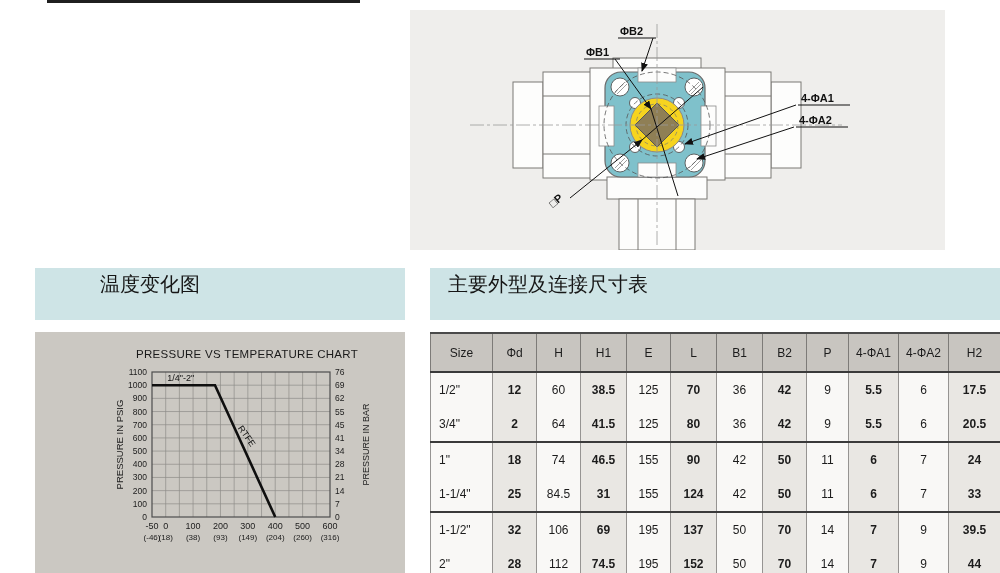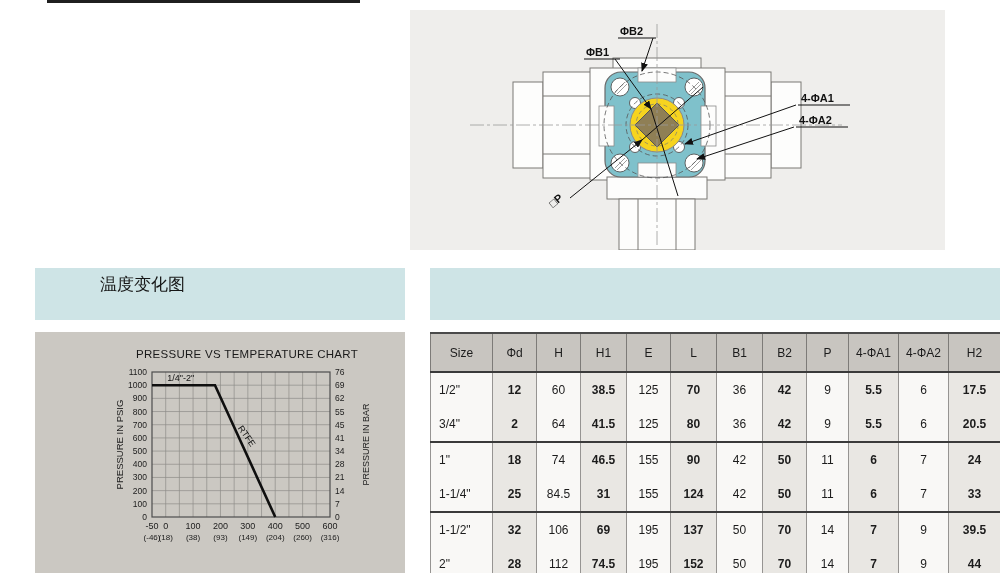--- a/index.html
+++ b/index.html
@@ -3,21 +3,21 @@
 <meta charset="utf-8">
 <style>
   html,body{margin:0;padding:0;}
   body{width:1000px;height:573px;background:#ffffff;position:relative;
        font-family:"Liberation Sans",sans-serif;color:#222;overflow:hidden;}
   .topbar{position:absolute;left:47px;top:0;width:313px;height:3px;background:#1f1f1f;}
   .diagram-panel{position:absolute;left:410px;top:10px;width:535px;height:240px;background:#efeeec;}
   .band{position:absolute;top:268px;height:52px;background:#cee4e6;box-sizing:border-box;}
   .band-left{left:35px;width:370px;padding:3px 0 0 65px;}
   .band-right{left:430px;width:570px;padding:3px 0 0 18px;}
-  .band-cn{font-size:17px;line-height:27px;color:#161616;}
+  .band-cn{font-size:20px;line-height:27px;color:#161616;}
   .band-en{font-size:16px;line-height:21px;color:#222;margin-top:32px;}
   .chart-panel{position:absolute;left:35px;top:332px;width:370px;height:241px;background:#cbc8c2;}
   .table-wrap{position:absolute;left:430px;top:332px;width:570px;}
   table{border-collapse:collapse;table-layout:fixed;width:570px;font-size:12px;color:#1c1c1c;}
   th{background:#c8c5c0;font-weight:normal;height:35px;text-align:center;
      border-left:1px solid #7d7b78;border-right:1px solid #7d7b78;
      border-top:2px solid #4a4a4a;border-bottom:2px solid #3a3a3a;}
   td{height:32px;text-align:center;background:#f9f8f6;
      border-left:1px solid #969492;border-right:1px solid #969492;}
   td.shade{background:#e9e7e3;font-weight:bold;}
@@ -120,20 +120,21 @@
     <text class="dlabel" x="389" y="114">4-ΦA2</text>
     <text class="dlabel" x="143" y="198" transform="rotate(-40 143 198)">□P</text>
   </svg>
 </div>
 
 <div class="band band-left">
   <div class="band-cn">温度变化图</div>
   <div class="band-en">Temperature Chart</div>
 </div>
 <div class="band band-right">
+  <div class="band-cn">主要外型及连接尺寸表</div>
 </div>
 
 <div class="chart-panel">
   <svg id="chart-svg" width="370" height="241" viewBox="0 0 370 241">
       <line x1="130.69230769230768" y1="40" x2="130.69230769230768" y2="185" stroke="#8e8c88" stroke-width="0.7"></line>
       <line x1="144.3846153846154" y1="40" x2="144.3846153846154" y2="185" stroke="#8e8c88" stroke-width="0.7"></line>
       <line x1="158.0769230769231" y1="40" x2="158.0769230769231" y2="185" stroke="#8e8c88" stroke-width="0.7"></line>
       <line x1="171.76923076923077" y1="40" x2="171.76923076923077" y2="185" stroke="#8e8c88" stroke-width="0.7"></line>
       <line x1="185.46153846153845" y1="40" x2="185.46153846153845" y2="185" stroke="#8e8c88" stroke-width="0.7"></line>
       <line x1="199.15384615384616" y1="40" x2="199.15384615384616" y2="185" stroke="#8e8c88" stroke-width="0.7"></line>

